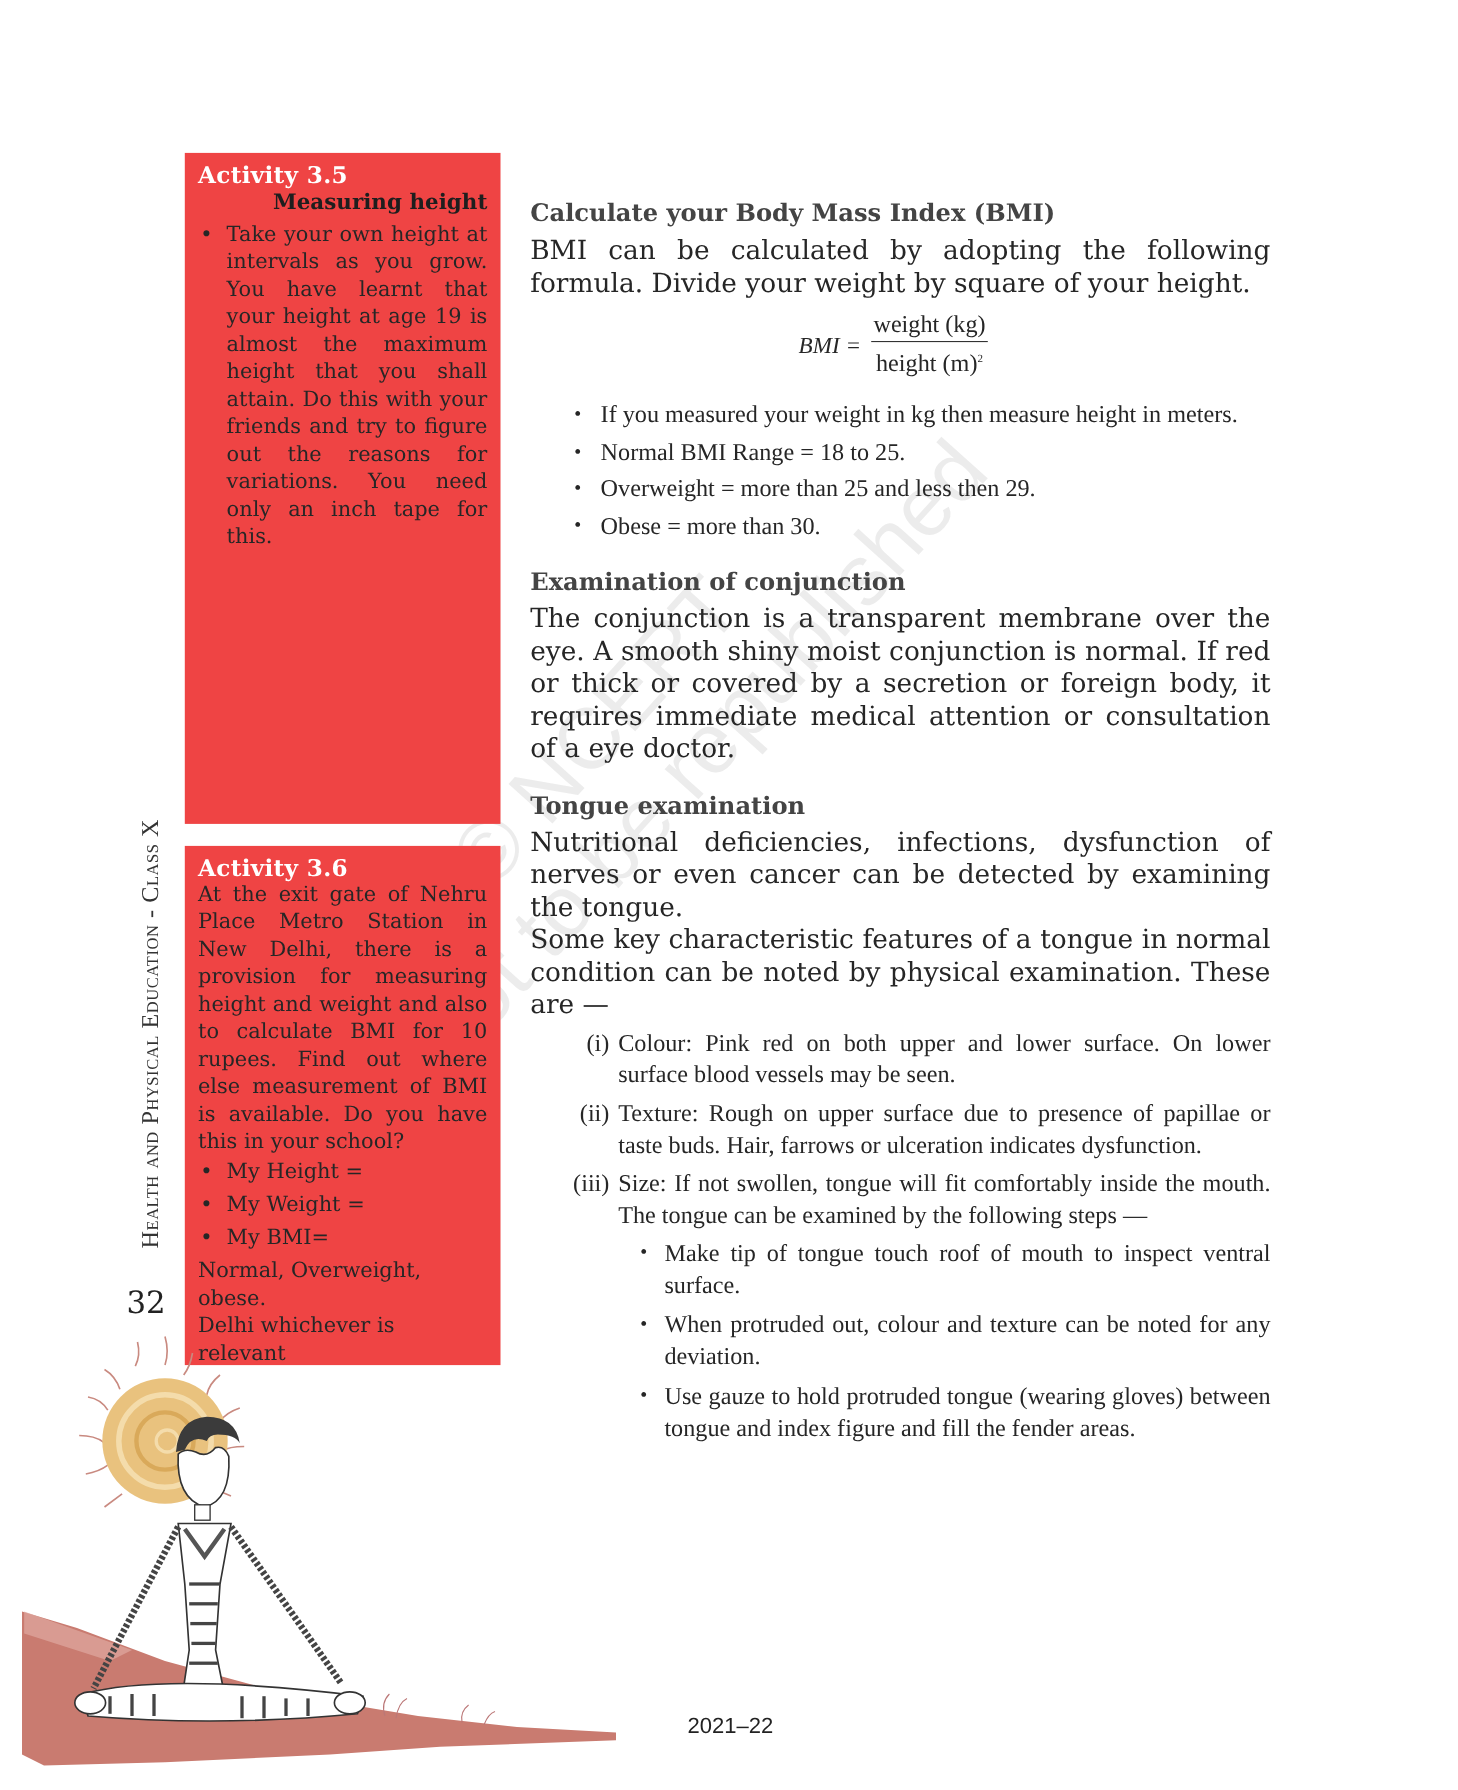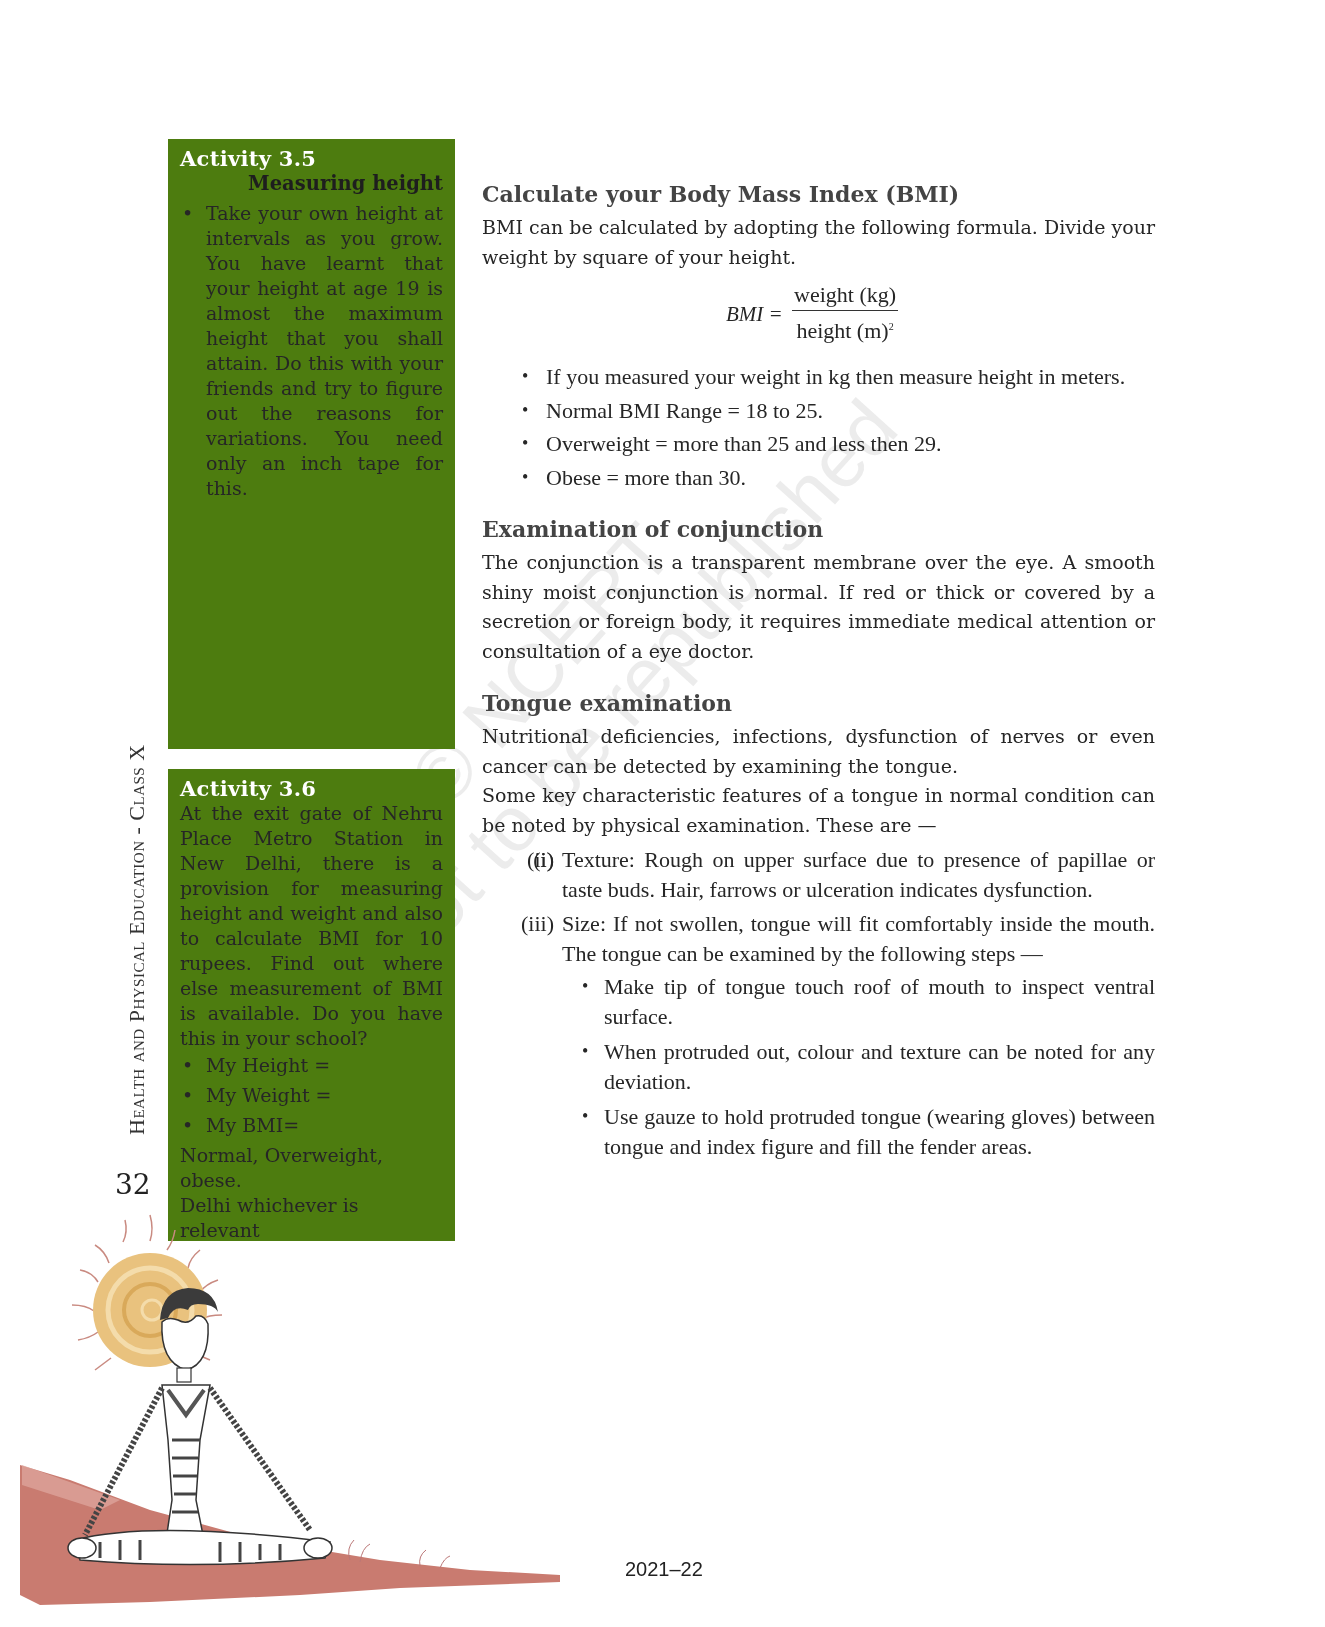--- a/index.html
+++ b/index.html
@@ -3,42 +3,42 @@
 <meta charset="utf-8">
 <style>
   html, body { margin:0; padding:0; }
   body {
     width:1325px; height:1627px; background:#ffffff; position:relative; overflow:hidden;
     font-family: "DejaVu Serif", "Liberation Serif", serif; color:#222;
   }
   .abs { position:absolute; }
   
   .activity {
-    position:absolute; left:168px; width:287px; background:#4d7c0f;
+    position:absolute; left:168px; width:287px; background:#ef4444;
     box-sizing:border-box; padding:8px 12px 10px 12px;
     font-size:19px; line-height:25px; color:#262626;
   }
   .act-title {
     font-family:"DejaVu Serif", serif; font-weight:bold; color:#ffffff;
     font-size:21px; line-height:24px; letter-spacing:0.3px;
   }
   .act-subtitle { font-weight:bold; font-size:19.5px; line-height:26px; color:#1e1e1e;text-align:right; }
   .act-list { list-style:none; margin:4px 0 0 0; padding:0; }
   .act-list li { position:relative; padding-left:26px; text-align:justify; margin-bottom:6px; }
   .act-list li::before { content:"•"; position:absolute; left:2px; top:0; }
   .act-para { text-align:justify; }
   .act-tail { margin-top:4px; }
 
   
   .main { position:absolute; left:482px; width:673px; top:132px; color:#262626;margin-top:47px; }
   .h2 {
     font-family:"DejaVu Serif", serif; font-weight:bold; font-size:22px; line-height:30px;
     color:#444; margin:0;
   }
-  .p { font-size:19px; line-height:29.5px; text-align:justify; margin:4px 0 0 0; }
+  .p { font-size:24px; line-height:29.5px; text-align:justify; margin:4px 0 0 0; }
   .formula { position:relative; height:84px; margin-top:4px; font-family:"Liberation Serif", serif; }
   .formula .lhs { position:absolute; left:244px; top:26px; font-style:italic; font-size:21px; }
   .formula .frac { position:absolute; left:310px; top:4px; text-align:center; font-size:22px; }
   .formula .num { padding:0 2px; line-height:30px; }
   .formula .den { border-top:1.5px solid #333; line-height:32px; padding:0 2px; }
   .formula sup { font-size:10px; }
   .blist { list-style:none; margin:2px 0 0 0; padding:0 0 0 40px; font-family:"Liberation Serif", serif; }
   .blist li { position:relative; padding-left:24px; font-size:22px; line-height:29.5px; margin-bottom:4px; text-align:justify; }
   .blist li::before { content:"•"; position:absolute; left:0; top:0; font-size:18px; }
   .olist { list-style:none; margin:4px 0 0 0; padding:0; font-family:"Liberation Serif", serif; }
@@ -117,21 +117,21 @@
   <div class="sec">
     <h2 class="h2">Examination of conjunction</h2>
     <p class="p">The conjunction is a transparent membrane over the eye. A smooth shiny moist conjunction is normal. If red or thick or covered by a secretion or foreign body, it requires immediate medical attention or consultation of a eye doctor.</p>
   </div>
 
   <div class="sec">
     <h2 class="h2">Tongue examination</h2>
     <p class="p">Nutritional deficiencies, infections, dysfunction of nerves or even cancer can be detected by examining the tongue.</p>
     <p class="p" style="margin-top:0;">Some key characteristic features of a tongue in normal condition can be noted by physical examination. These are —</p>
     <ul class="olist">
-      <li><span class="num">(i)</span></li>
+      <li><span class="num">(i)</span><span>Colour: Pink red on both upper and lower surface. On lower surface blood vessels may be seen.</span></li>
       <li><span class="num">(ii)</span><span>Texture: Rough on upper surface due to presence of papillae or taste buds. Hair, farrows or ulceration indicates dysfunction.</span></li>
       <li><span class="num">(iii)</span><span>Size: If not swollen, tongue will fit comfortably inside the mouth. The tongue can be examined by the following steps —</span>
         <ul class="sublist">
           <li>Make tip of tongue touch roof of mouth to inspect ventral surface.</li>
           <li>When protruded out, colour and texture can be noted for any deviation.</li>
           <li>Use gauze to hold protruded tongue (wearing gloves) between tongue and index figure and fill the fender areas.</li>
         </ul>
       </li>
     </ul>
   </div>

